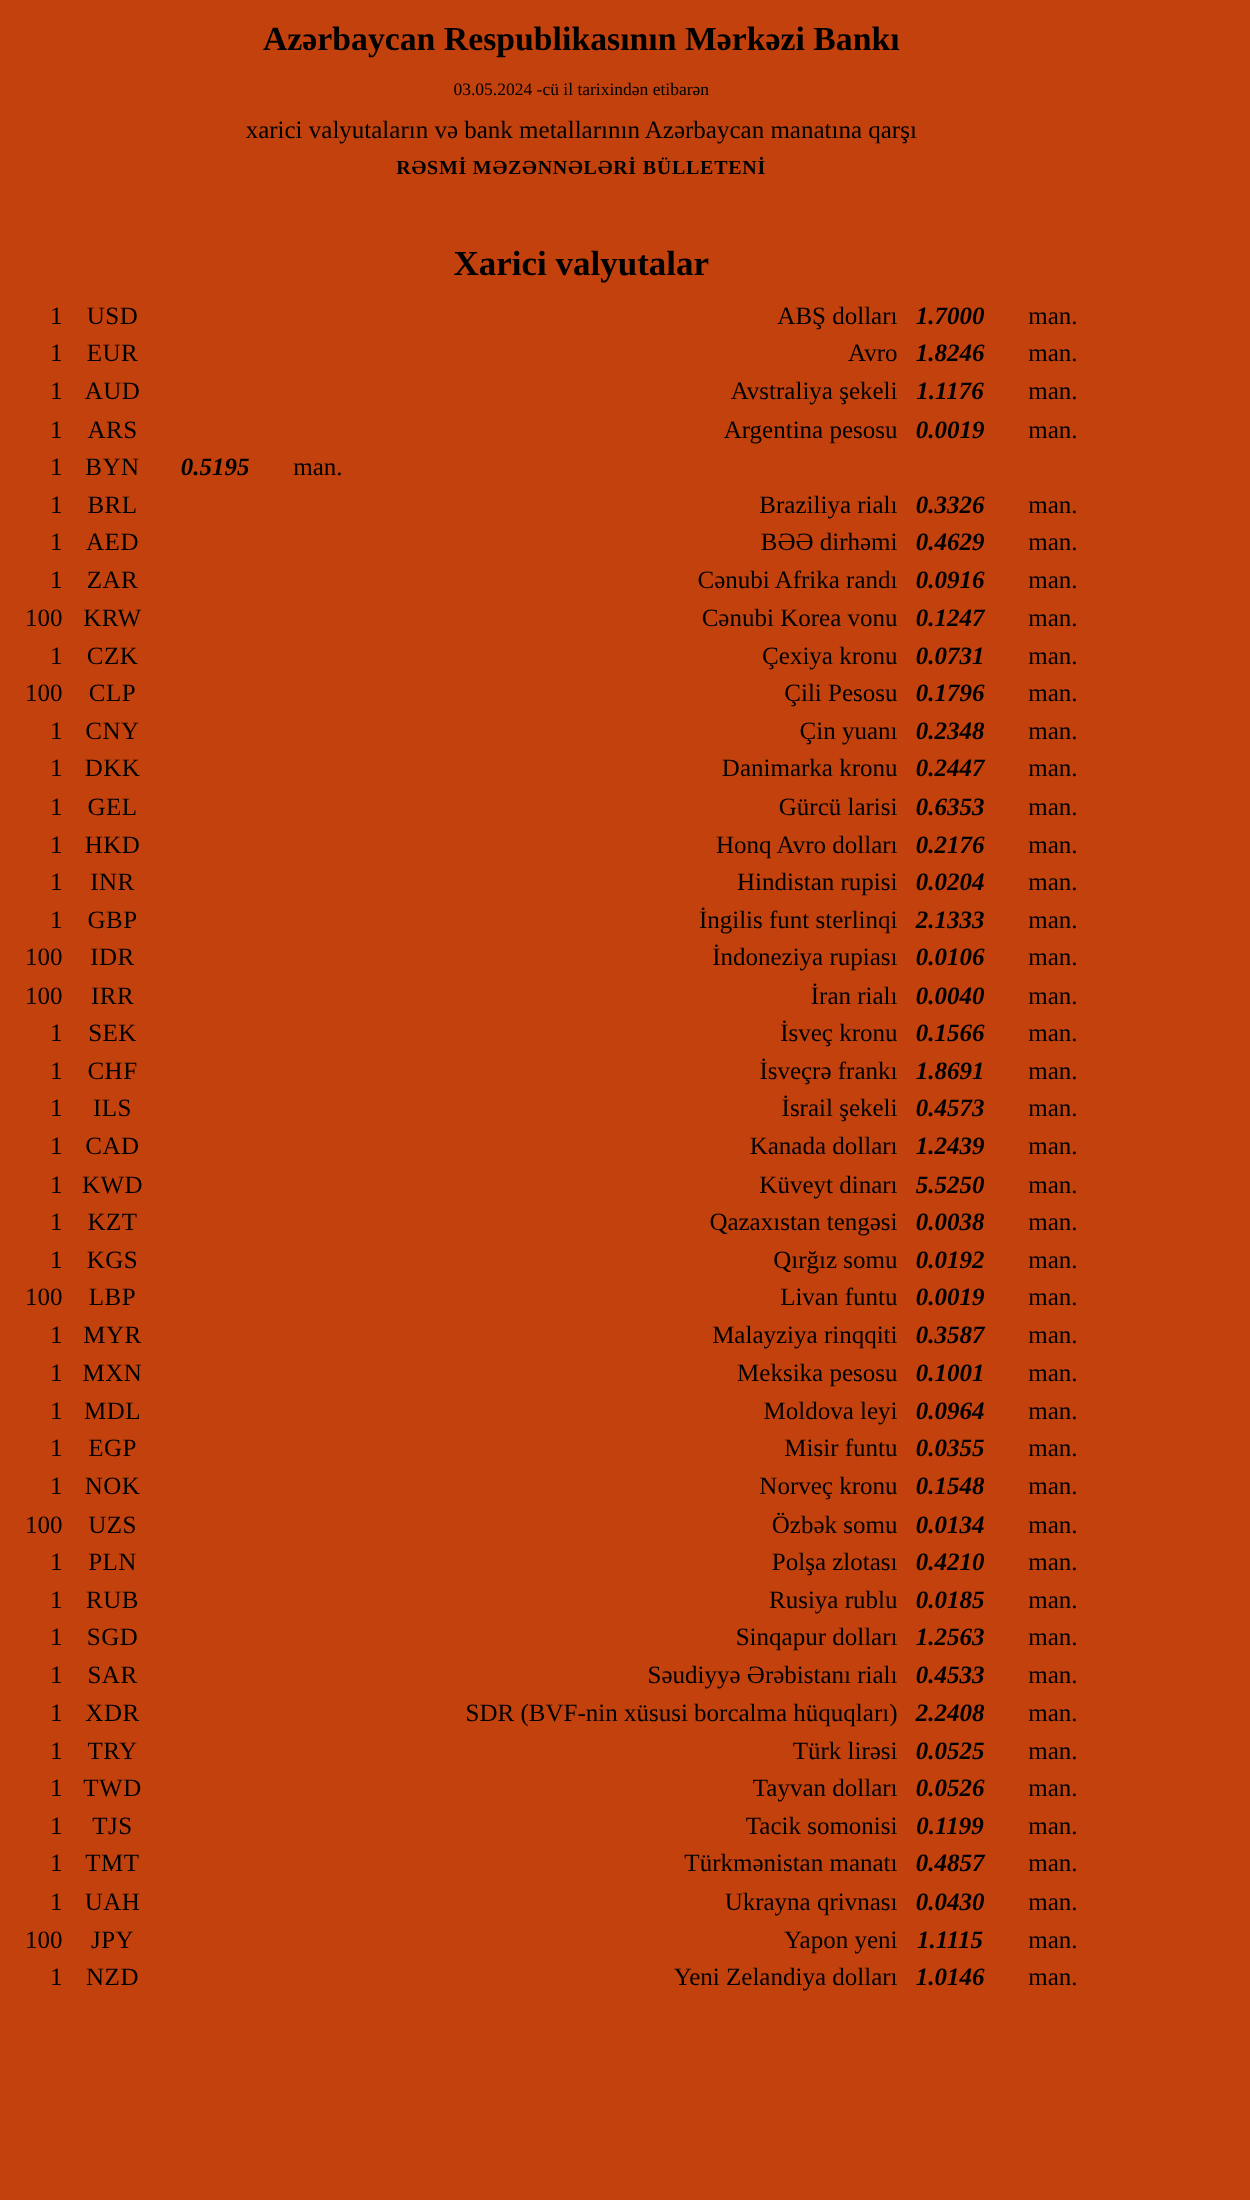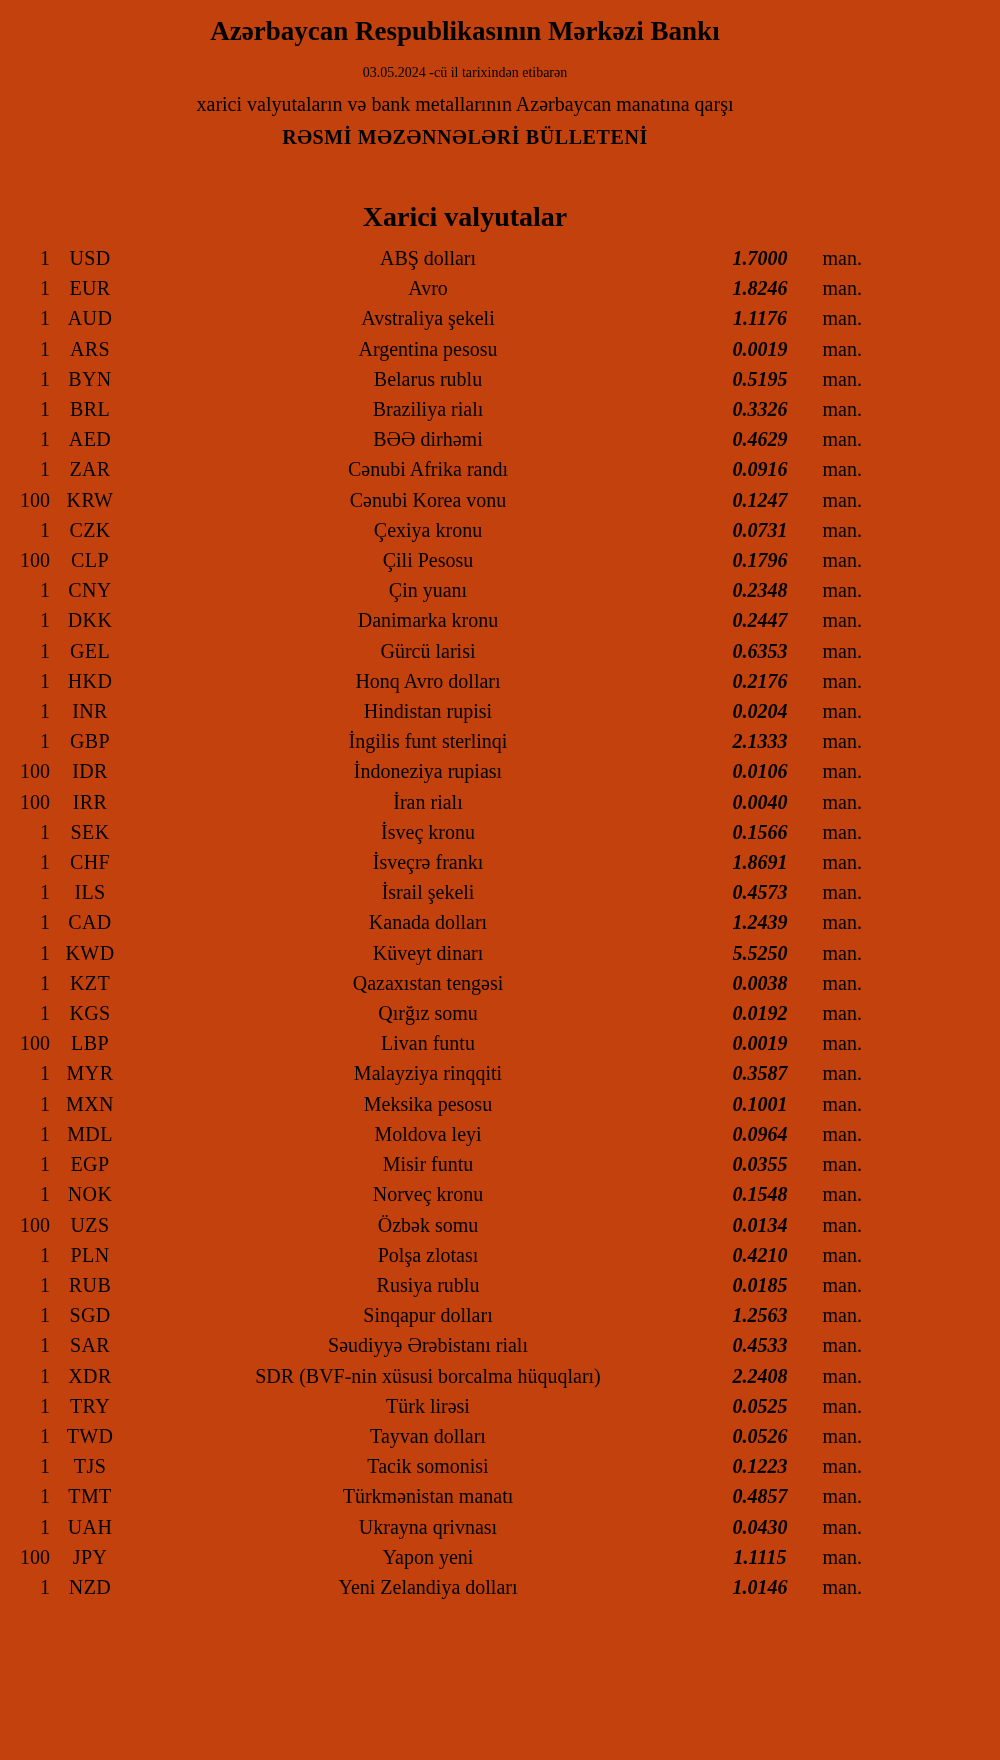--- a/index.html
+++ b/index.html
@@ -30,21 +30,21 @@
     font-size: 14px;
     font-weight: normal;
     margin-top: 18px;
   }
   .doc-sub-line {
     font-size: 20px;
     font-weight: normal;
     margin-top: 12px;
   }
   .doc-bulletin-line {
-    font-size: 20px;
+    font-size: 16px;
     font-weight: bold;
     margin-top: 10px;
     letter-spacing: 0.6px;
   }
   .section-title {
     font-size: 28px;
     font-weight: bold;
     margin-top: 52px;
     text-align: center;
   }
@@ -64,21 +64,21 @@
     flex: 0 0 auto;
   }
   .cell-code {
     width: 80px;
     text-align: center;
     flex: 0 0 auto;
     letter-spacing: 0.4px;
   }
   .cell-name {
     flex: 1 1 auto;
-    text-align: center;
+    text-align: right;
     padding-left: 8px;
     overflow: hidden;
   }
   .cell-rate {
     width: 84px;
     text-align: center;
     flex: 0 0 auto;
     font-weight: bold;
     font-style: italic;
   }
@@ -130,21 +130,20 @@
       <span class="cell-qty">1</span>
       <span class="cell-code">ARS</span>
       <span class="cell-name">Argentina pesosu</span>
       <span class="cell-rate">0.0019</span>
       <span class="cell-unit">man.</span>
     </div>
 
     <div class="currency-row">
       <span class="cell-qty">1</span>
       <span class="cell-code">BYN</span>
-      <span class="cell-name">Belarus rublu</span>
       <span class="cell-rate">0.5195</span>
       <span class="cell-unit">man.</span>
     </div>
 
     <div class="currency-row">
       <span class="cell-qty">1</span>
       <span class="cell-code">BRL</span>
       <span class="cell-name">Braziliya rialı</span>
       <span class="cell-rate">0.3326</span>
       <span class="cell-unit">man.</span>
@@ -419,21 +418,21 @@
       <span class="cell-code">TWD</span>
       <span class="cell-name">Tayvan dolları</span>
       <span class="cell-rate">0.0526</span>
       <span class="cell-unit">man.</span>
     </div>
 
     <div class="currency-row">
       <span class="cell-qty">1</span>
       <span class="cell-code">TJS</span>
       <span class="cell-name">Tacik somonisi</span>
-      <span class="cell-rate">0.1223</span>
+      <span class="cell-rate">0.1199</span>
       <span class="cell-unit">man.</span>
     </div>
 
     <div class="currency-row">
       <span class="cell-qty">1</span>
       <span class="cell-code">TMT</span>
       <span class="cell-name">Türkmənistan manatı</span>
       <span class="cell-rate">0.4857</span>
       <span class="cell-unit">man.</span>
     </div>

